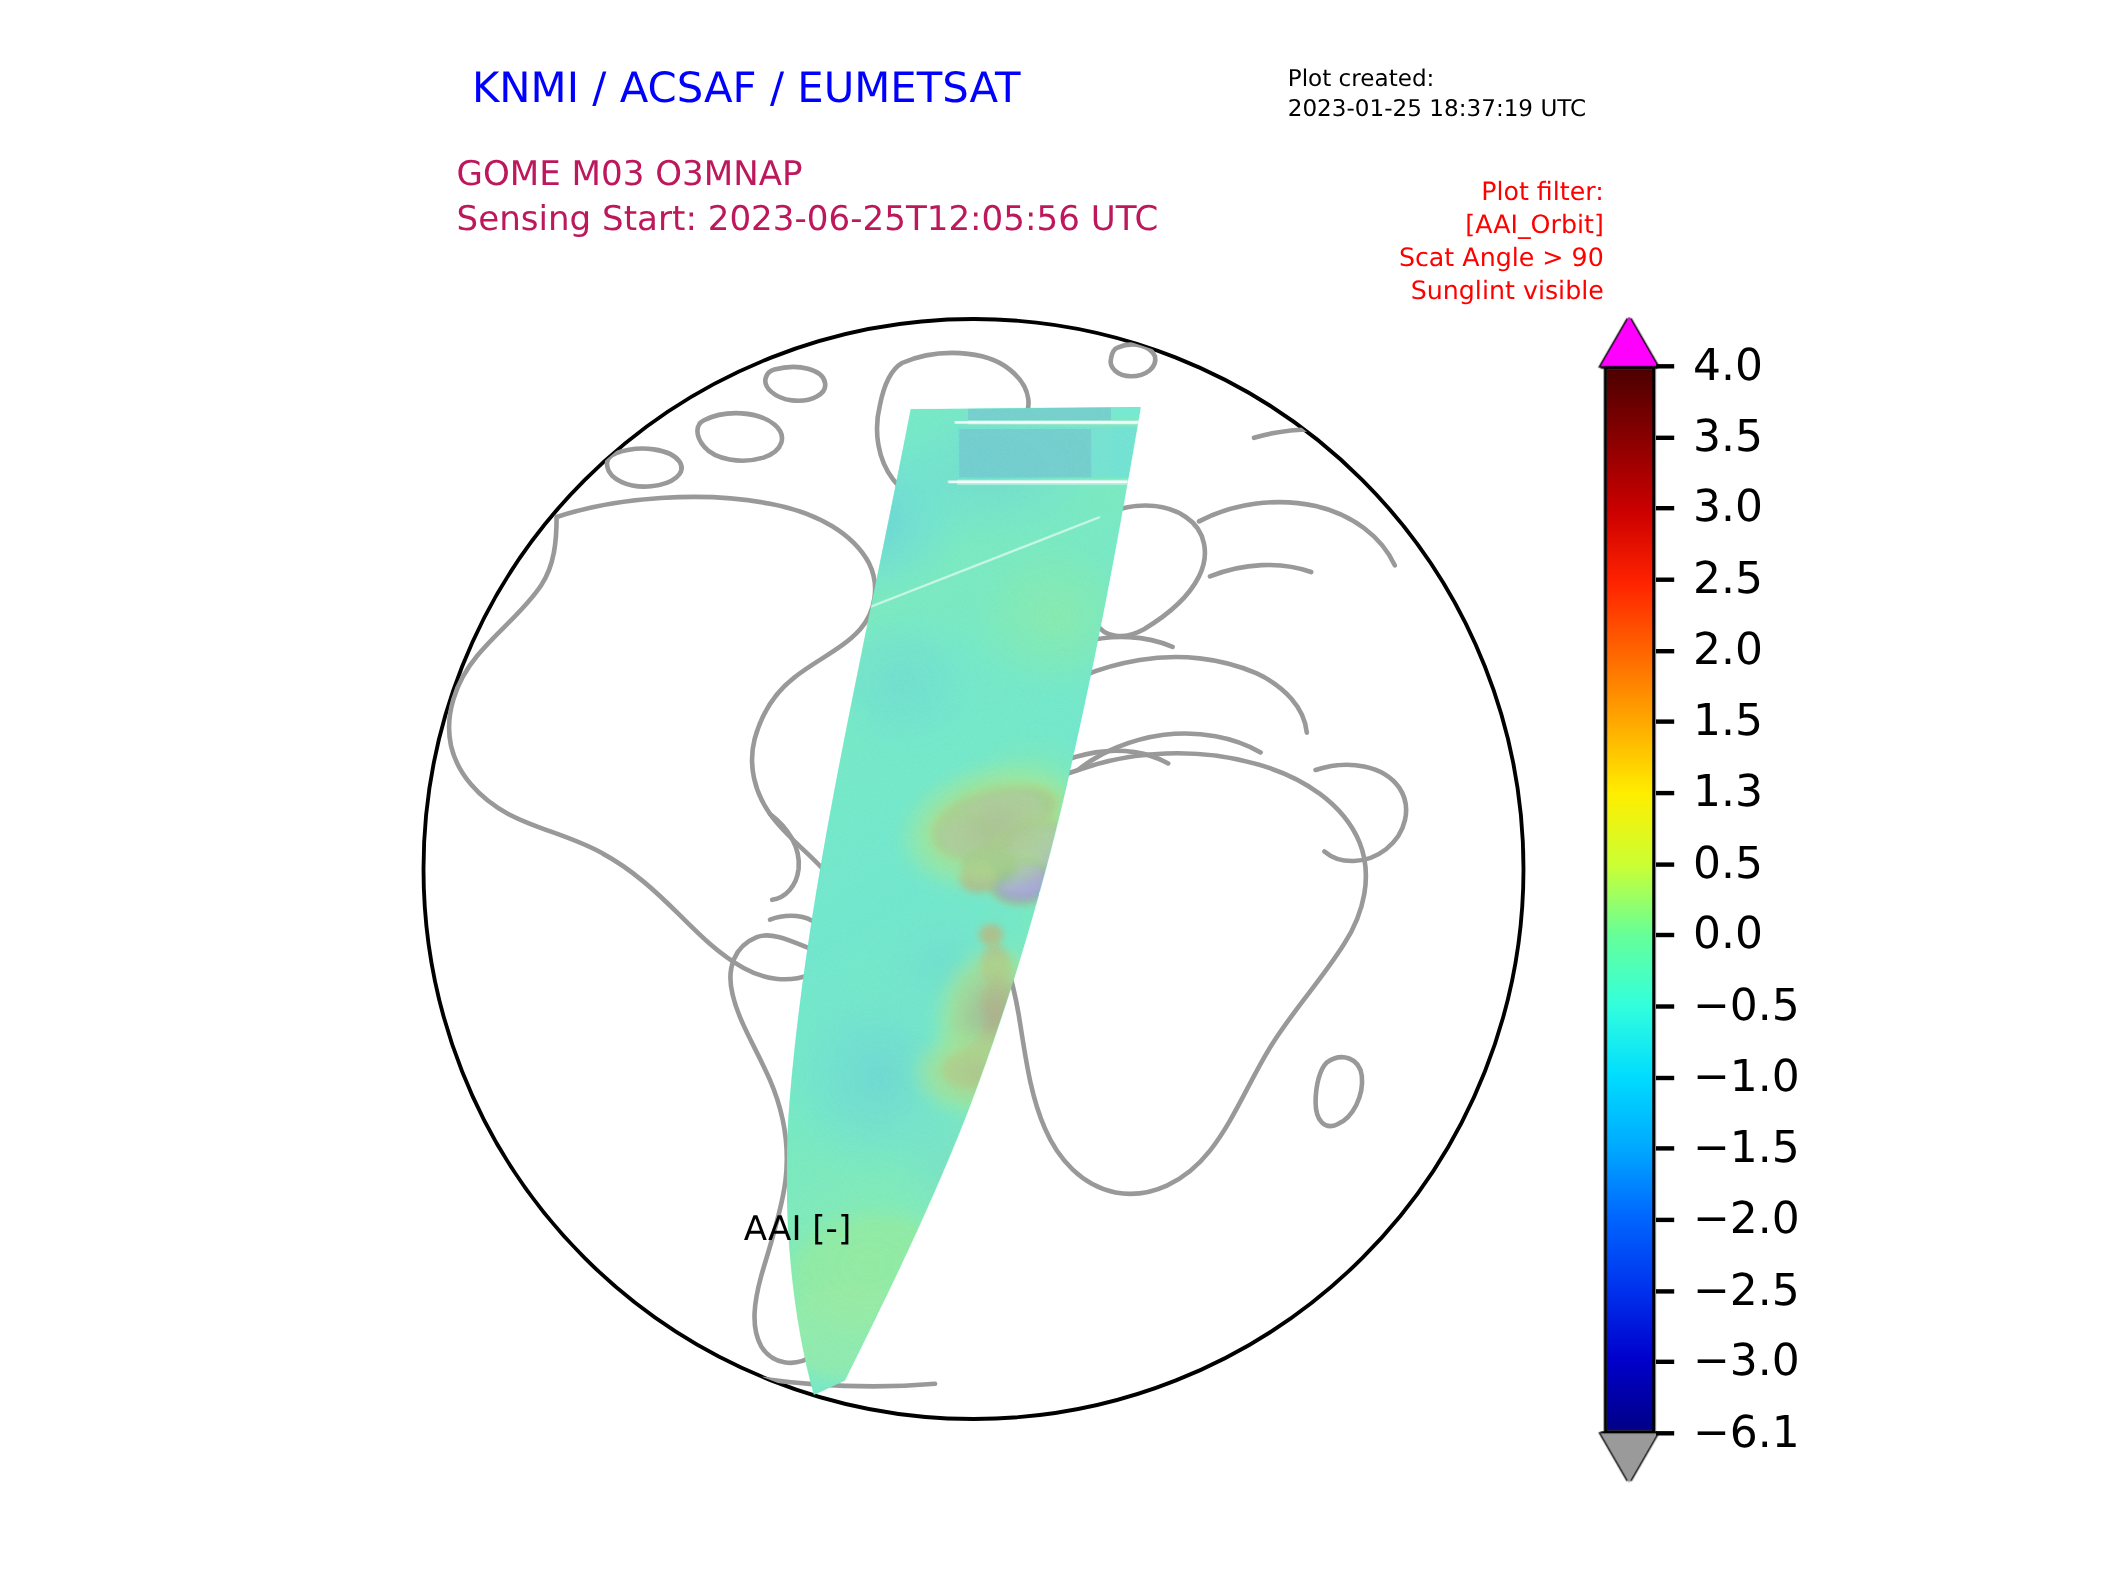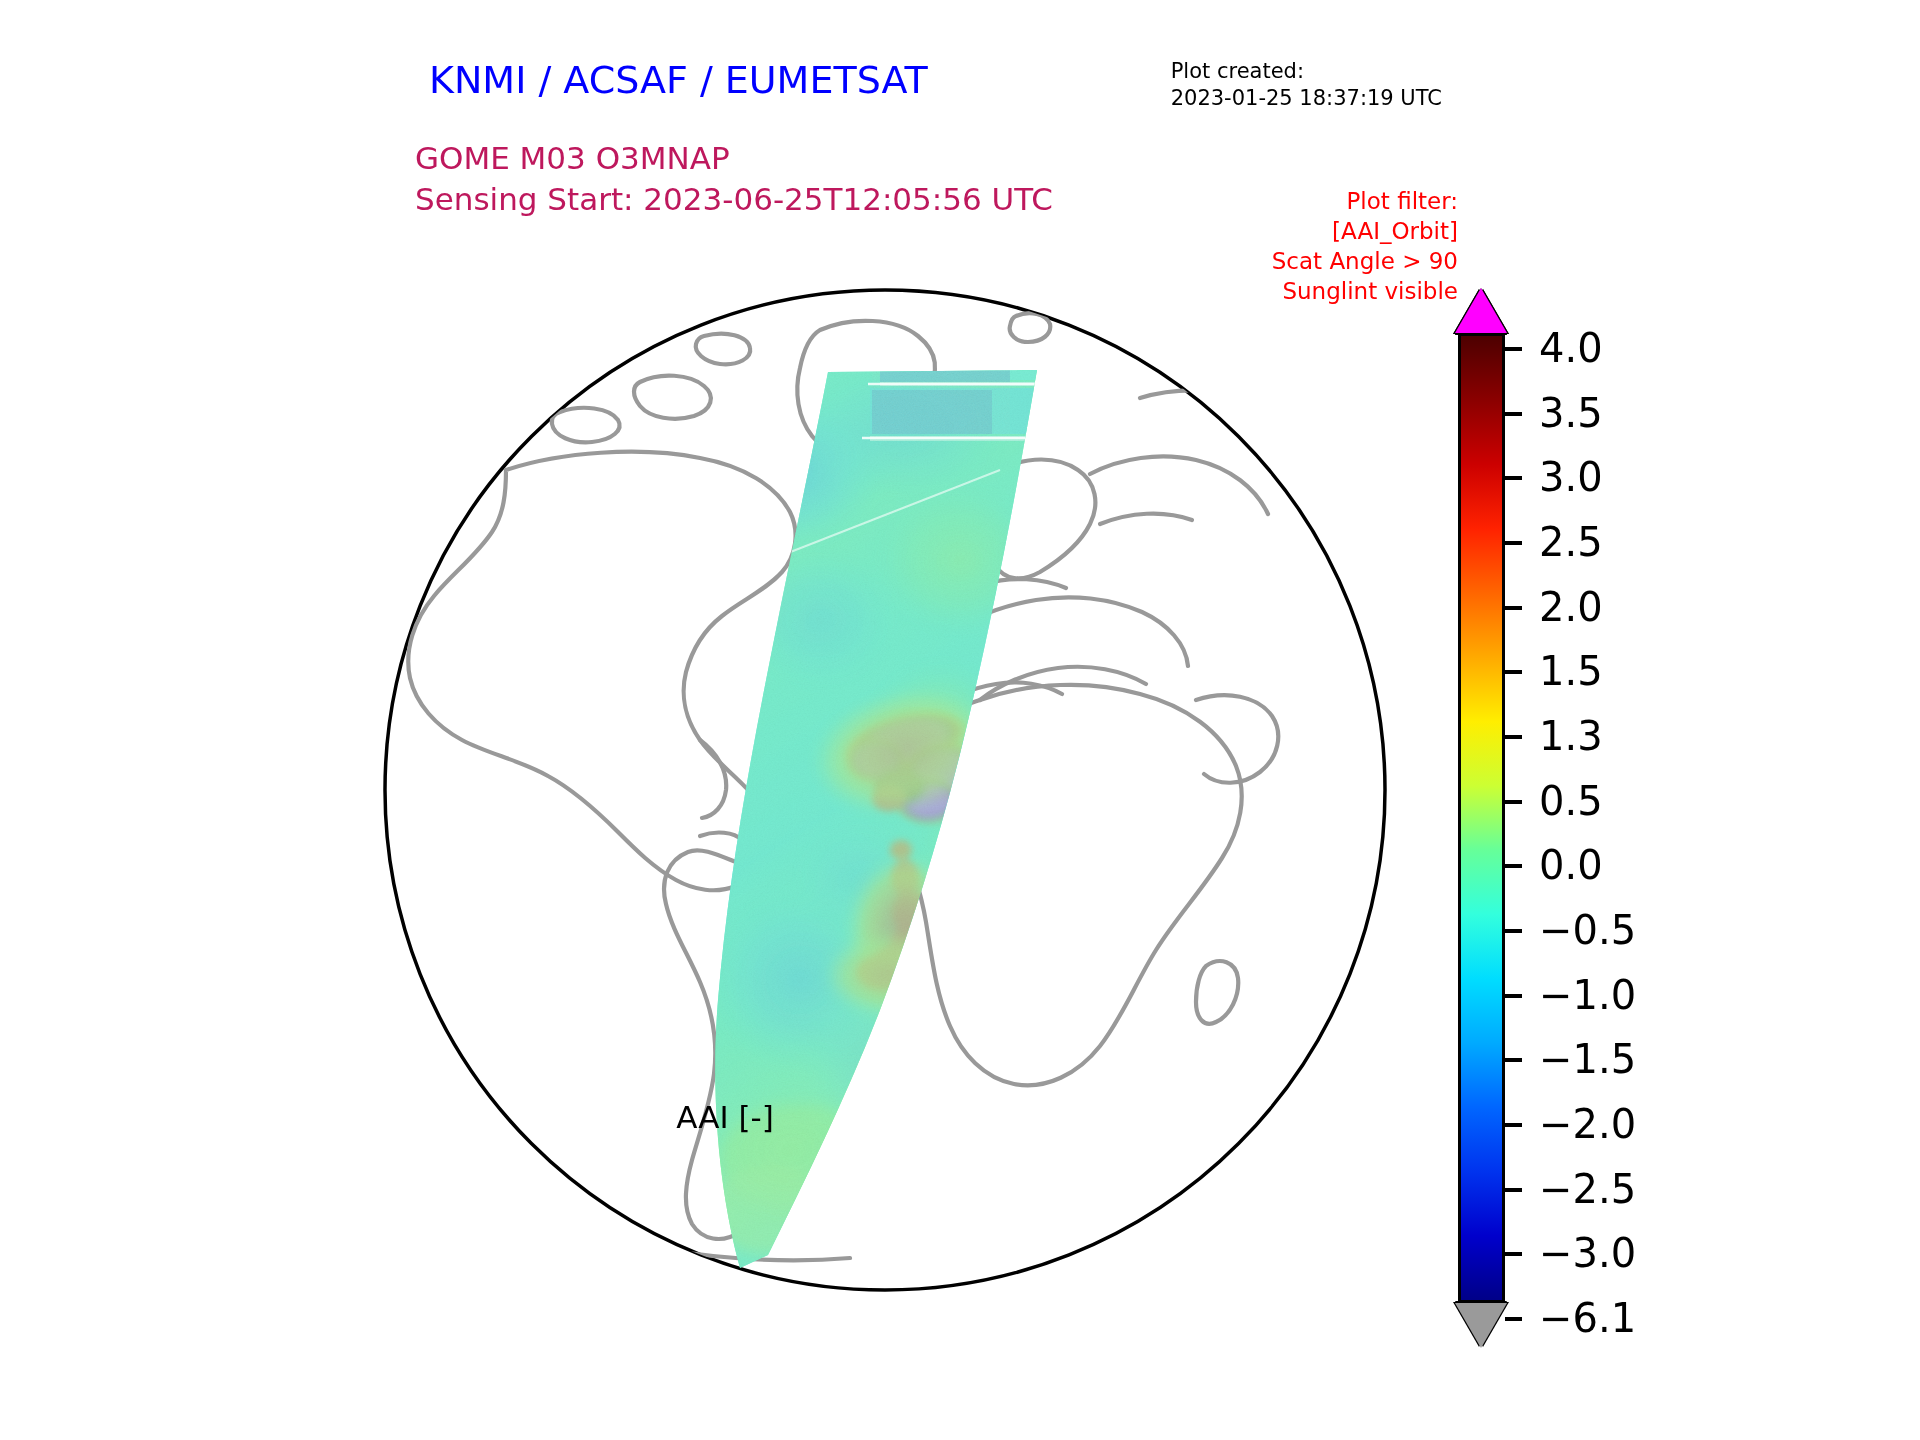--- a/index.html
+++ b/index.html
@@ -54,21 +54,21 @@
     width: 1450px;
     text-align: center;
     font-size: 31px;
     color: #000000;
     margin-top: 44px;
   }
 
   #filter-block {
     position: absolute;
     right: 462px;
-    top: 186px;
+    top: 160px;
     text-align: right;
     font-size: 23px;
     line-height: 1.31;
     color: #ff0000;
     white-space: nowrap;
   }
 
   
   #map-area {
     position: absolute;
@@ -109,21 +109,21 @@
   }
   .cbar-arrow {
     position: absolute;
     left: 13px;
     width: 0;
     height: 0;
   }
   .cbar-ticks {
     position: absolute;
     left: 63px;
-    top: 61px;
+    top: 45px;
     width: 260px;
     height: 970px;
   }
   .tick-row {
     position: absolute;
     left: 0;
     height: 0;
     width: 260px;
   }
   .tick-mark {

